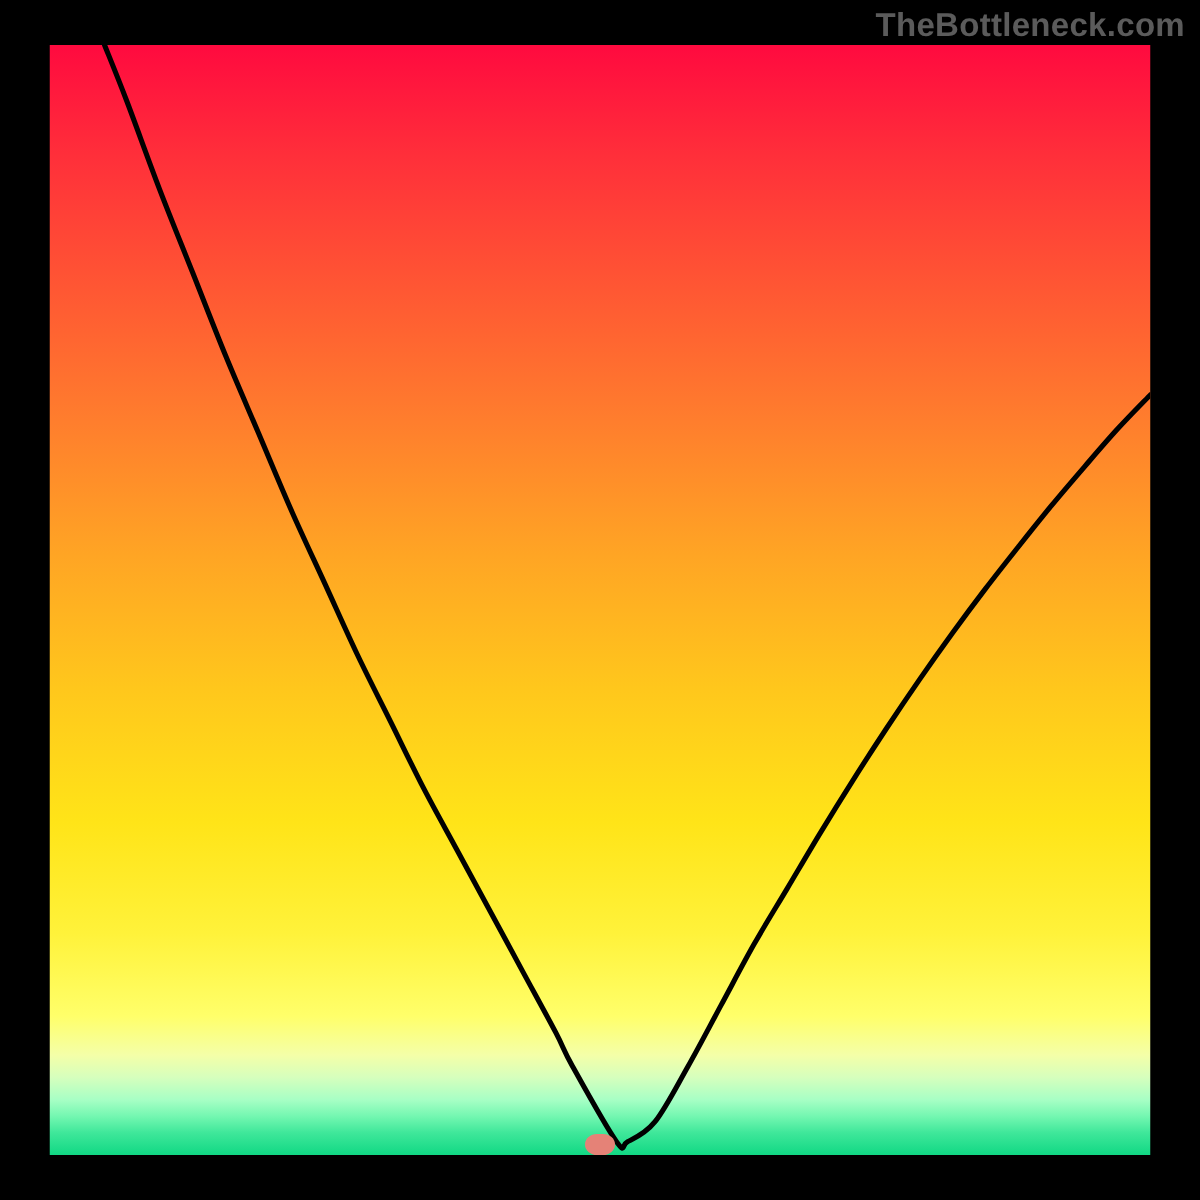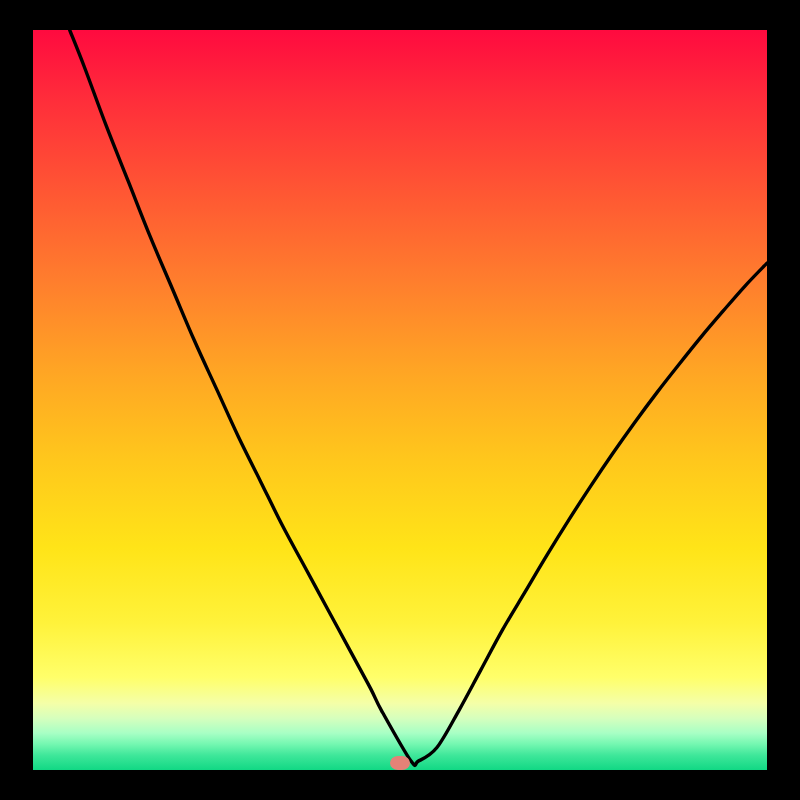--- a/index.html
+++ b/index.html
@@ -70,20 +70,21 @@
     border-radius: 8px / 7px;
     background: #e58277;
     transform: translate(-50%, -50%);
   }
 </style>
 </head>
 <body>
 
 <div class="frame">
 
+  <div class="attribution">TheBottleneck.com</div>
 
   <div class="plot">
     <div class="gradient"></div>
 
     <svg class="curve" viewBox="0 0 734 740" preserveAspectRatio="none">
       <path id="curve-path" d="M 36.70 0.00 C 39.15 6.17, 45.26 20.97, 51.38 37.00 C 57.50 53.03, 66.06 77.08, 73.40 96.20 C 80.74 115.32, 88.08 133.20, 95.42 151.70 C 102.76 170.20, 110.10 189.32, 117.44 207.20 C 124.78 225.08, 132.12 241.73, 139.46 259.00 C 146.80 276.27, 154.14 294.15, 161.48 310.80 C 168.82 327.45, 176.16 342.87, 183.50 358.90 C 190.84 374.93, 198.18 391.58, 205.52 407.00 C 212.86 422.42, 220.20 436.60, 227.54 451.40 C 234.88 466.20, 242.22 481.62, 249.56 495.80 C 256.90 509.98, 264.24 522.93, 271.58 536.50 C 278.92 550.07, 286.26 563.63, 293.60 577.20 C 300.94 590.77, 308.28 604.33, 315.62 617.90 C 322.96 631.47, 332.13 648.12, 337.64 658.60 C 343.14 669.08, 341.92 668.71, 348.65 680.80 C 355.38 692.89, 371.89 722.73, 378.01 731.12 C 384.13 739.51, 381.07 733.34, 385.35 731.12 C 389.63 728.90, 396.97 726.19, 403.70 717.80 C 410.43 709.41, 418.38 693.75, 425.72 680.80 C 433.06 667.85, 440.40 653.67, 447.74 640.10 C 455.08 626.53, 462.42 612.35, 469.76 599.40 C 477.10 586.45, 484.44 574.73, 491.78 562.40 C 499.12 550.07, 506.46 537.49, 513.80 525.40 C 521.14 513.31, 528.48 501.47, 535.82 489.88 C 543.16 478.29, 550.50 466.94, 557.84 455.84 C 565.18 444.74, 572.52 433.89, 579.86 423.28 C 587.20 412.67, 594.54 402.31, 601.88 392.20 C 609.22 382.09, 616.56 372.22, 623.90 362.60 C 631.24 352.98, 638.58 343.73, 645.92 334.48 C 653.26 325.23, 660.60 315.98, 667.94 307.10 C 675.28 298.22, 682.62 289.71, 689.96 281.20 C 697.30 272.69, 704.64 264.06, 711.98 256.04 C 719.32 248.02, 730.33 236.92, 734.00 233.10" fill="none" stroke="#000000" stroke-width="3.4" stroke-linecap="round"></path>
     </svg>
 
     <div id="marker" class="marker" style="left: 367px; top: 732.6px;"></div>
   </div>

